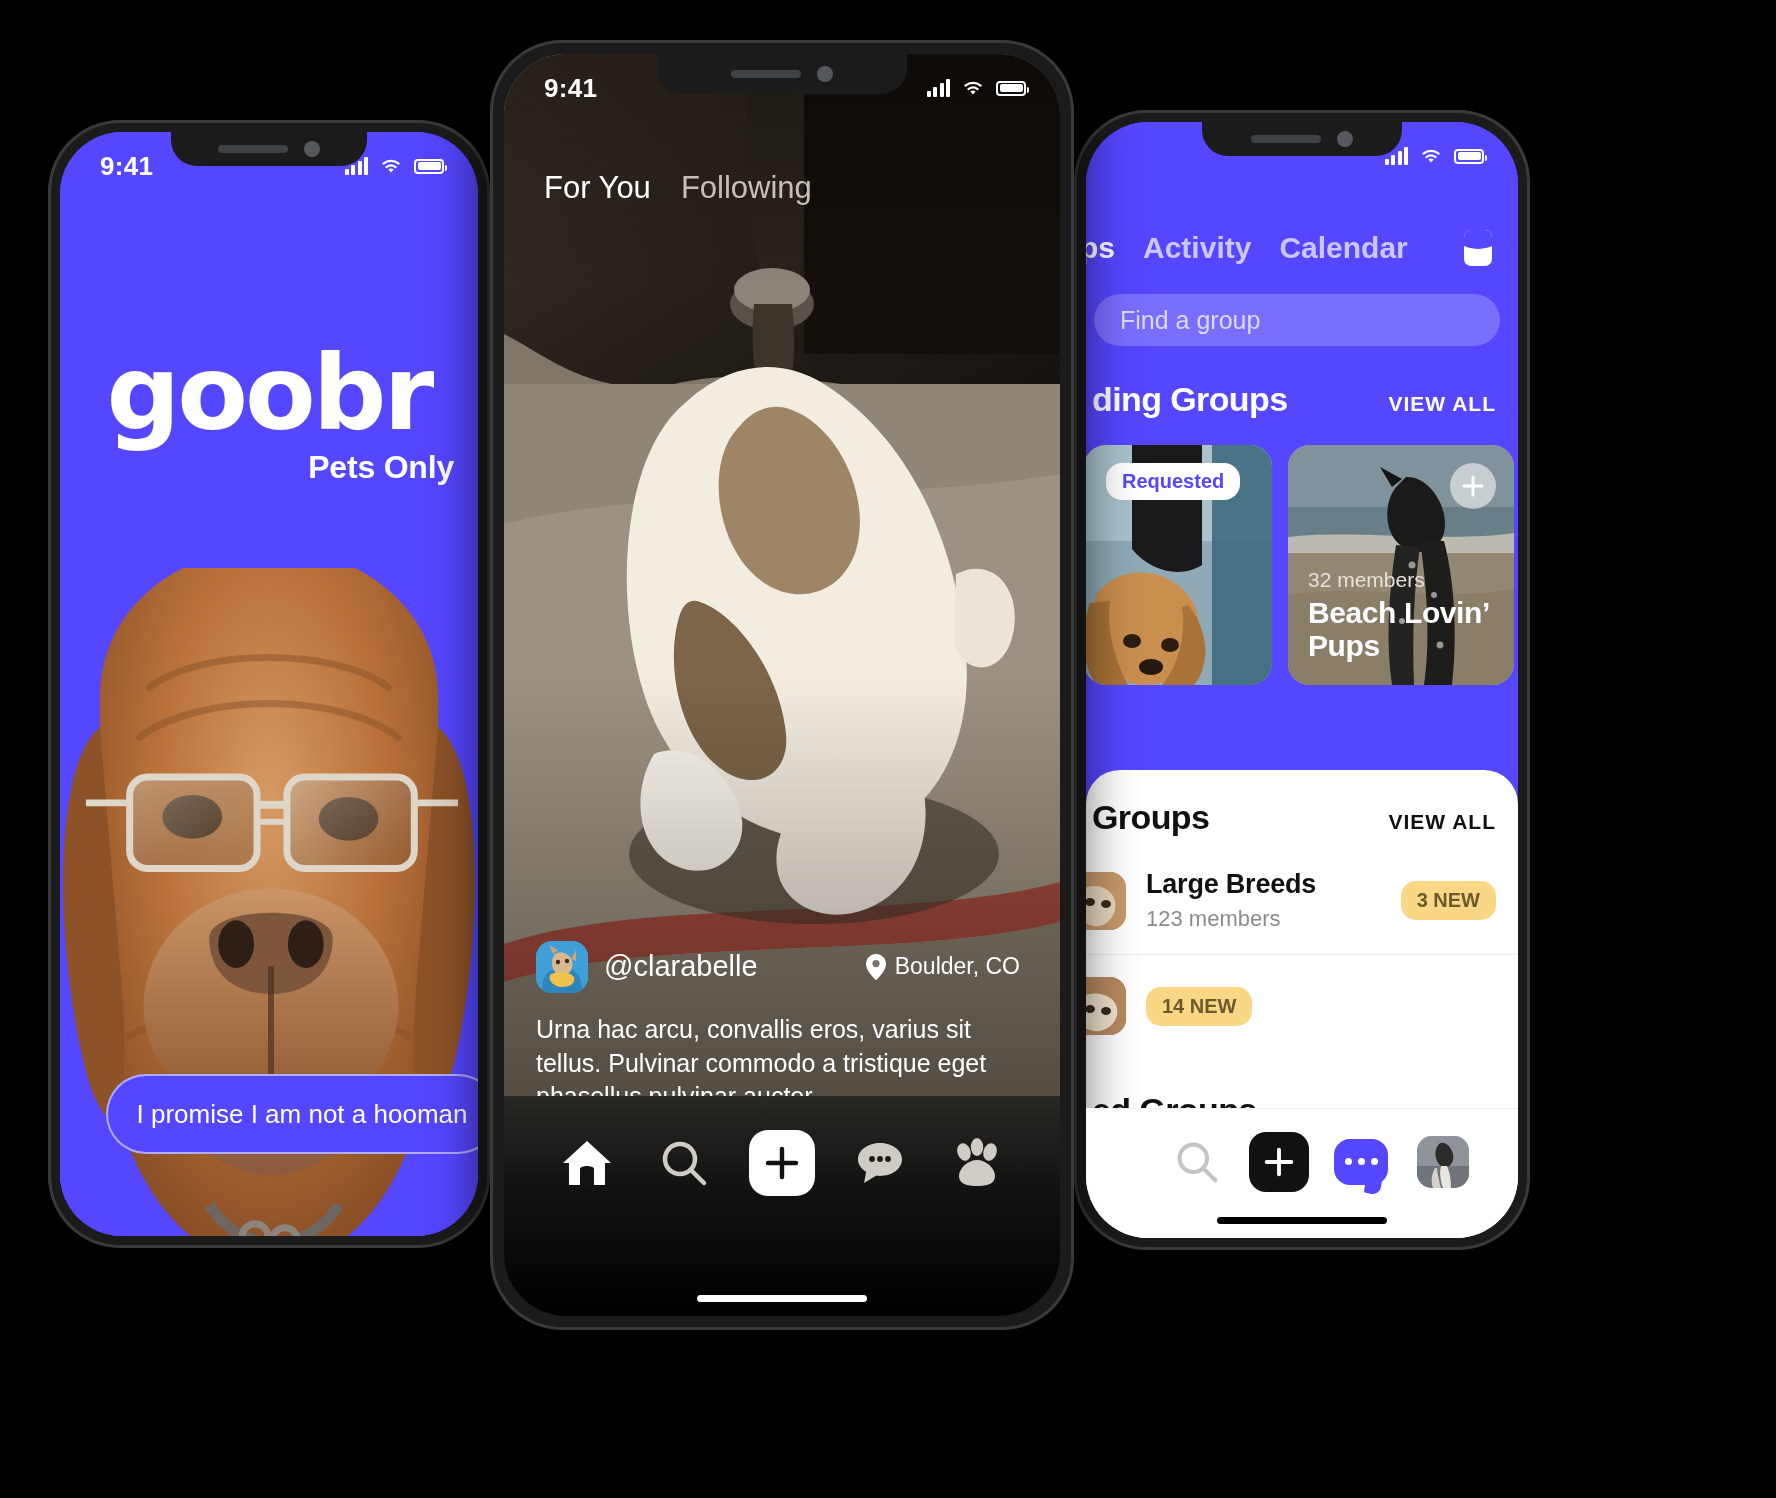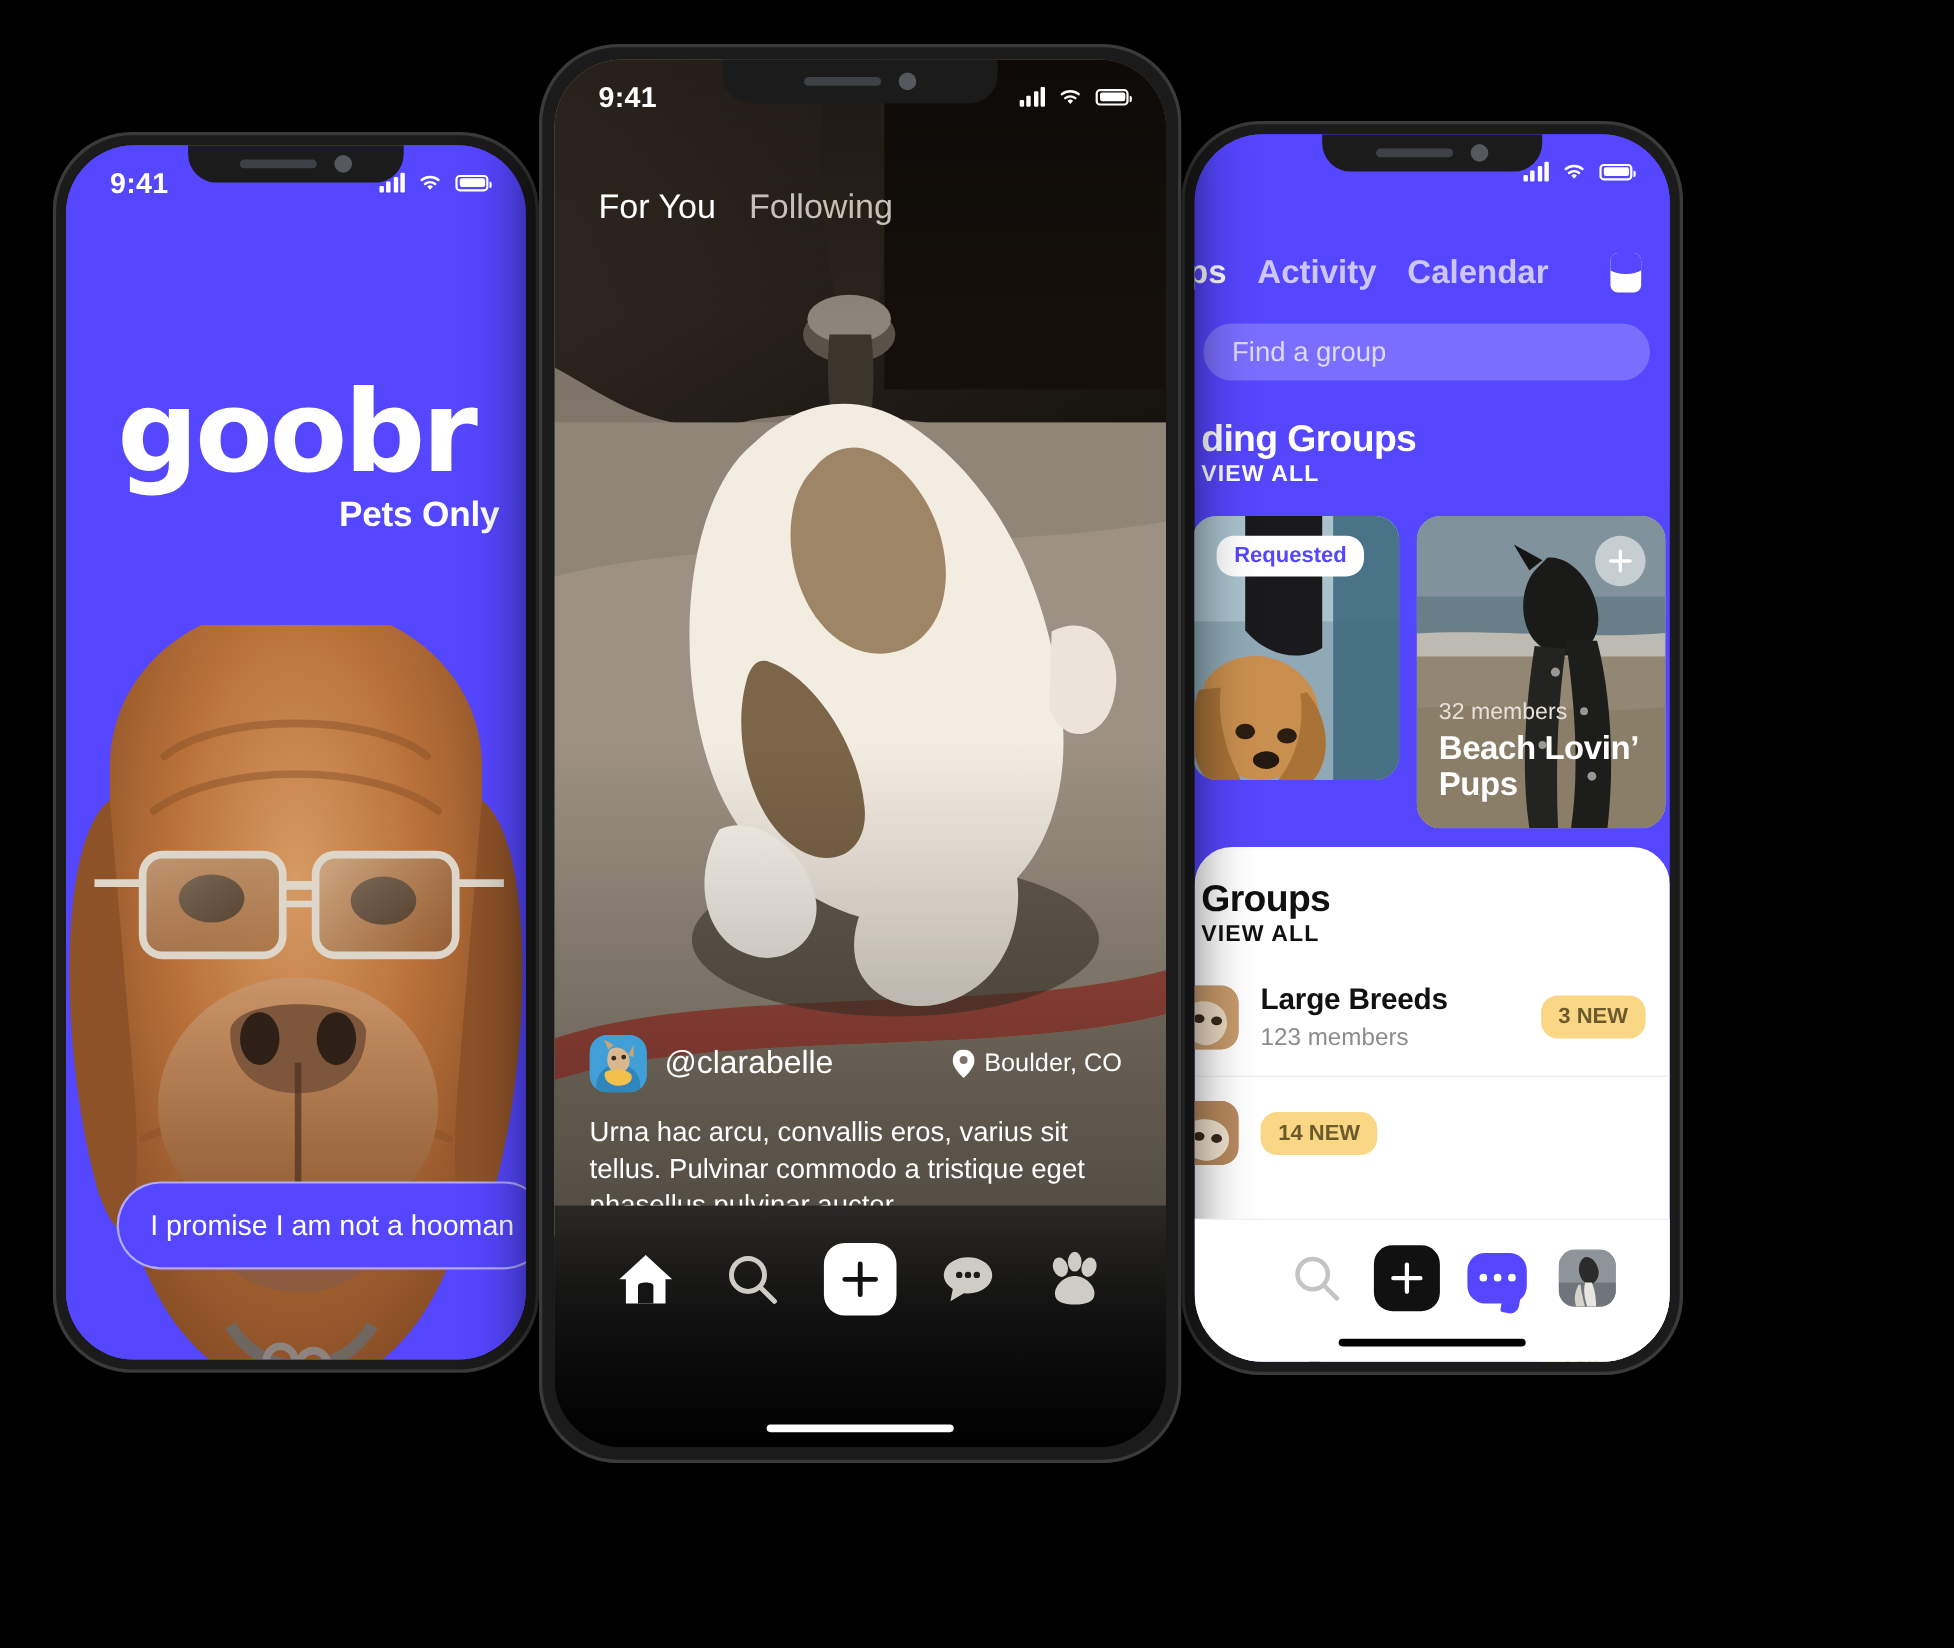--- a/index.html
+++ b/index.html
@@ -92,30 +92,30 @@
   .p3-tabs .sp { flex:1; }
   .env { width:48px; height:36px; border-radius:7px; background:#fff; position:relative; overflow:hidden; }
   .env::after { content:""; position:absolute; left:50%; top:-11px; transform:translateX(-50%);
                 width:46px; height:30px; border-radius:50%; background:#5546FF; }
   .searchbar { position:absolute; top:172px; left:8px; right:18px; height:52px; border-radius:32px;
                background:rgba(255,255,255,.22); display:flex; align-items:center;
                padding:0 26px; z-index:14; }
   .searchbar span { color:#ded9ff; font-size:25px; }
 
   .p3-sec-head { display:flex; align-items:baseline; justify-content:space-between;
-                 padding:0 22px 0 6px;flex-direction:column; }
+                 padding:0 22px 0 6px; }
   .sec-title { font-size:34px; font-weight:800; letter-spacing:-.6px; }
   .viewall { font-size:21px; font-weight:700; letter-spacing:1px; }
   .trending { position:absolute; top:258px; left:0; right:0; z-index:12; }
   .trending .p3-sec-head .sec-title { color:#fff; }
   .trending .p3-sec-head .viewall { color:#fff; }
   .cards { display:flex; gap:16px; margin-top:26px; padding-left:2px; }
   .gcard { flex:0 0 auto; width:188px; height:240px; border-radius:22px; overflow:hidden;
            position:relative; background:#7d8e99; }
-  .gcard.tall { width:226px; height:284px; }
+  .gcard.tall { width:226px; height:240px; }
   .badge-req { position:absolute; top:18px; left:22px; background:#fff; color:#5546FF;
                font-size:20px; font-weight:700; padding:7px 16px; border-radius:16px; }
   .card-plus { position:absolute; top:18px; right:18px; width:46px; height:46px; border-radius:50%;
                background:rgba(255,255,255,.55); display:flex; align-items:center; justify-content:center; }
   .card-meta { position:absolute; left:20px; right:14px; bottom:22px; }
   .card-meta .m { font-size:21px; color:#e6e2da; margin-bottom:4px; }
   .card-meta .n { font-size:30px; font-weight:800; color:#fff; line-height:1.12; letter-spacing:-.4px; }
 
   .p3-sheet { position:absolute; left:0; right:0; top:648px; bottom:0; background:#ffffff;
               border-top-left-radius:34px; border-top-right-radius:34px; z-index:16;

